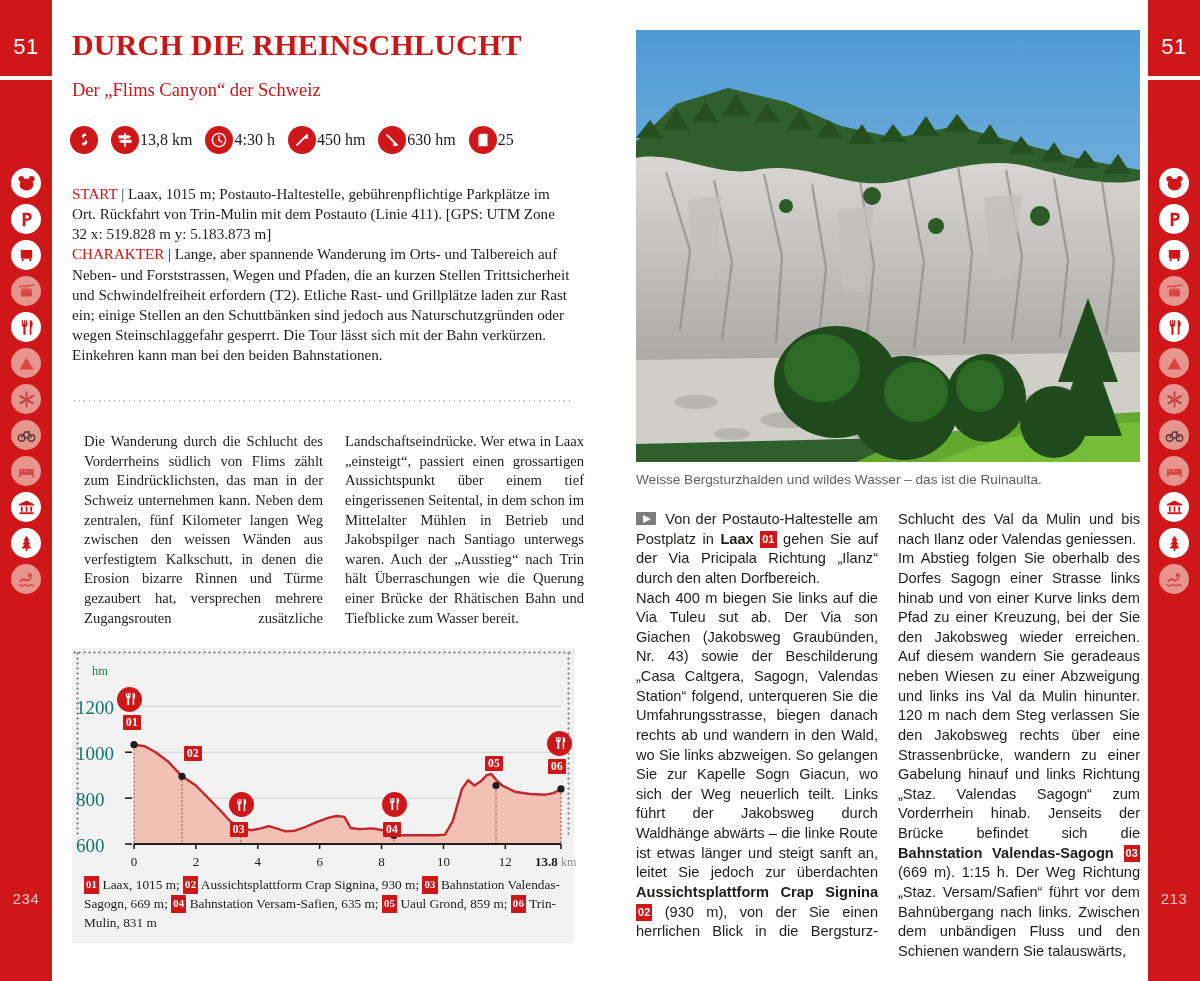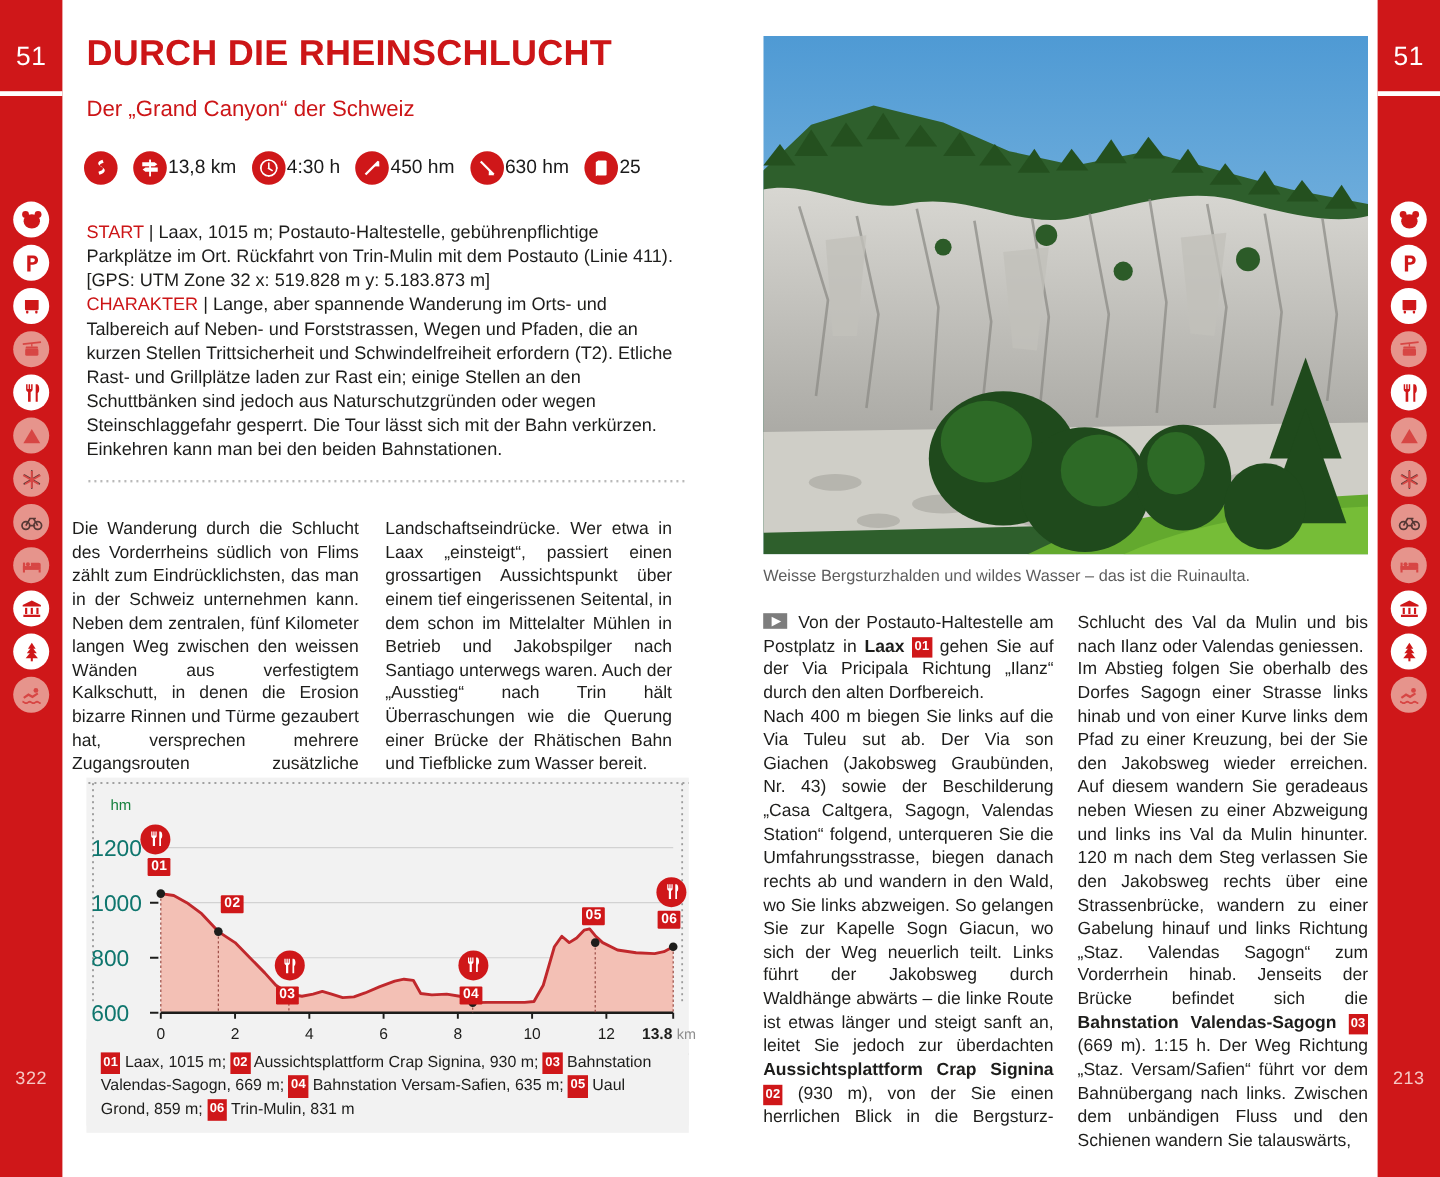--- a/index.html
+++ b/index.html
@@ -28,21 +28,21 @@
                align-items: center; gap: 6px; }
   .sideicon { width: 30px; height: 30px; border-radius: 50%;
               display: flex; align-items: center; justify-content: center; }
   .sideicon.on  { background: #ffffff; }
   .sideicon.off { background: #e6948c; }
   .sideicon svg { display:block; }
   .sideicon.on  svg { fill: #cf1719; }
   .sideicon.off svg { fill: #cf1719; opacity: .62; }
 
   
-  .left-page { position: absolute; left: 52px; top: 0; width: 566px; height: 981px; }
+  .left-page { position: absolute; left: 52px; top: 0; width: 566px; height: 981px; font-family: Liberation Serif, serif; }
   .headline { position: absolute; left: 20px; top: 28px; color: #cc1517;
               font-size: 30px; font-weight: bold; letter-spacing: .2px; }
   .subhead  { position: absolute; left: 20px; top: 80px; color: #cc1517; font-size: 18.5px; }
 
   
   .stats { position: absolute; left: 18px; top: 126px; display: flex; align-items: center; }
   .stat { display: flex; align-items: center; margin-right: 13px; }
   .stat-ico { width: 28px; height: 28px; border-radius: 50%; background: #cf1719;
               display: flex; align-items:center; justify-content:center; }
   .stat-ico svg { display:block; fill:#fff; }
@@ -50,21 +50,21 @@
 
   
   .infobox { position: absolute; left: 20px; top: 184px; width: 500px;
              font-size: 15.1px; line-height: 1.335; color: #1d1d1b; }
   .infobox .kw { color: #cc1517; }
   .dotrule { position: absolute; left: 20px; top: 400px; width: 500px; height: 2px;
              background-image: radial-gradient(circle, #b9b9b9 1px, transparent 1.1px);
              background-size: 5px 2px; }
 
   
-  .intro { position: absolute; left: 8px; top: 432px; width: 500px;
+  .intro { position: absolute; left: 32px; top: 432px; width: 500px;
            column-count: 2; column-gap: 22px;
            font-size: 14.6px; line-height: 1.345; color: #1d1d1b; text-align: justify; }
 
   
   .chartwrap { position: absolute; left: 20px; top: 648px; width: 502px; height: 290px;
                background: #f2f2f2; }
   .chart-dots-t, .chart-dots-b { position:absolute; left:0; width:502px; height:3px;
                background-image: radial-gradient(circle, #9b9b9b 1px, transparent 1.2px);
                background-size: 5px 3px; }
   .chart-dots-t { top: 3px; } .chart-dots-b { bottom: 58px; }
@@ -107,21 +107,21 @@
              border-bottom: 4px solid transparent; }
 </style>
 </head>
 <body>
 
 <div class="spread">
 
   <div class="rail rail-left"></div>
   <div class="rail-gap" style="left:0;top:76px;"></div>
   <div class="page-num" style="left:0;top:34px;">51</div>
-  <div class="page-num small" style="left:0;top:890px;">322</div>
+  <div class="page-num small" style="left:0;top:890px;">234</div>
   <div class="iconstrip" id="strip-left" style="left:0;top:168px;">
       <div class="sideicon on">
         <svg viewBox="0 0 20 20" width="19" height="19">
           <circle cx="4.5" cy="5" r="3"></circle>
           <circle cx="15.5" cy="5" r="3"></circle>
           <ellipse cx="10" cy="11" rx="7.2" ry="6.3"></ellipse>
           <g fill="#cf1719">
             <circle cx="7.3" cy="9.5" r="1"></circle>
             <circle cx="12.7" cy="9.5" r="1"></circle>
             <ellipse cx="10" cy="12.2" rx="1.5" ry="1.1"></ellipse>
@@ -335,21 +335,21 @@
           <circle cx="13.6" cy="5.6" r="2.1"></circle>
           <path d="M2.4 11.3 7 8.2l3.6 1.9 4.2-2.6 1 1.6-5.2 3.3-3.5-1.9-3.6 2.4z"></path>
           <path d="M1.8 14.8c1.6 0 1.6 1.2 3.2 1.2s1.6-1.2 3.2-1.2 1.6 1.2 3.2 1.2 1.6-1.2 3.2-1.2 1.6 1.2 3.2 1.2v1.6c-1.6 0-1.6-1.2-3.2-1.2s-1.6 1.2-3.2 1.2-1.6-1.2-3.2-1.2-1.6 1.2-3.2 1.2-1.6-1.2-3.2-1.2z"></path>
         </svg>
       </div>
     </div>
 
   <div class="left-page">
 
     <div class="headline">DURCH DIE RHEINSCHLUCHT</div>
-    <div class="subhead">Der „Grand Canyon“ der Schweiz</div>
+    <div class="subhead">Der „Flims Canyon“ der Schweiz</div>
 
     <div class="stats" id="stats-row">
         <div class="stat">
           <div class="stat-ico">
             <svg viewBox="0 0 20 20" width="18" height="18">
               <path d="M11.6 2.4c-2.6.6-4 2-4 3.5 0 2.4 4.4 2.4 4.4 4.6 0 1.6-1.9 2.2-4.2 2.9l.8 2.9c3.1-.8 5.1-2.3 5.1-4.2 0-2.6-4.5-2.7-4.5-4.7 0-1.2 1.6-1.7 3.4-2.2z" fill="#fff"></path>
             </svg>
           </div>
         </div>
         <div class="stat">

